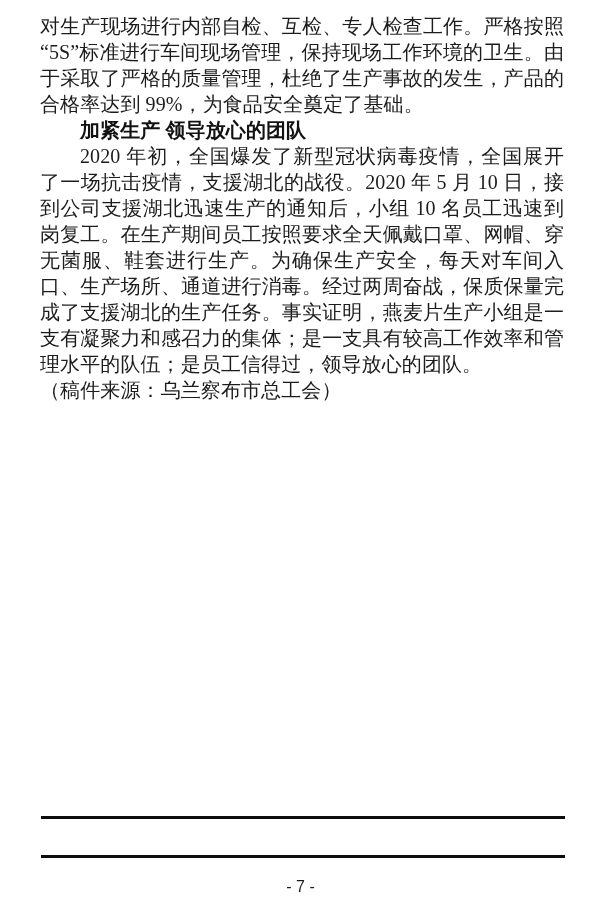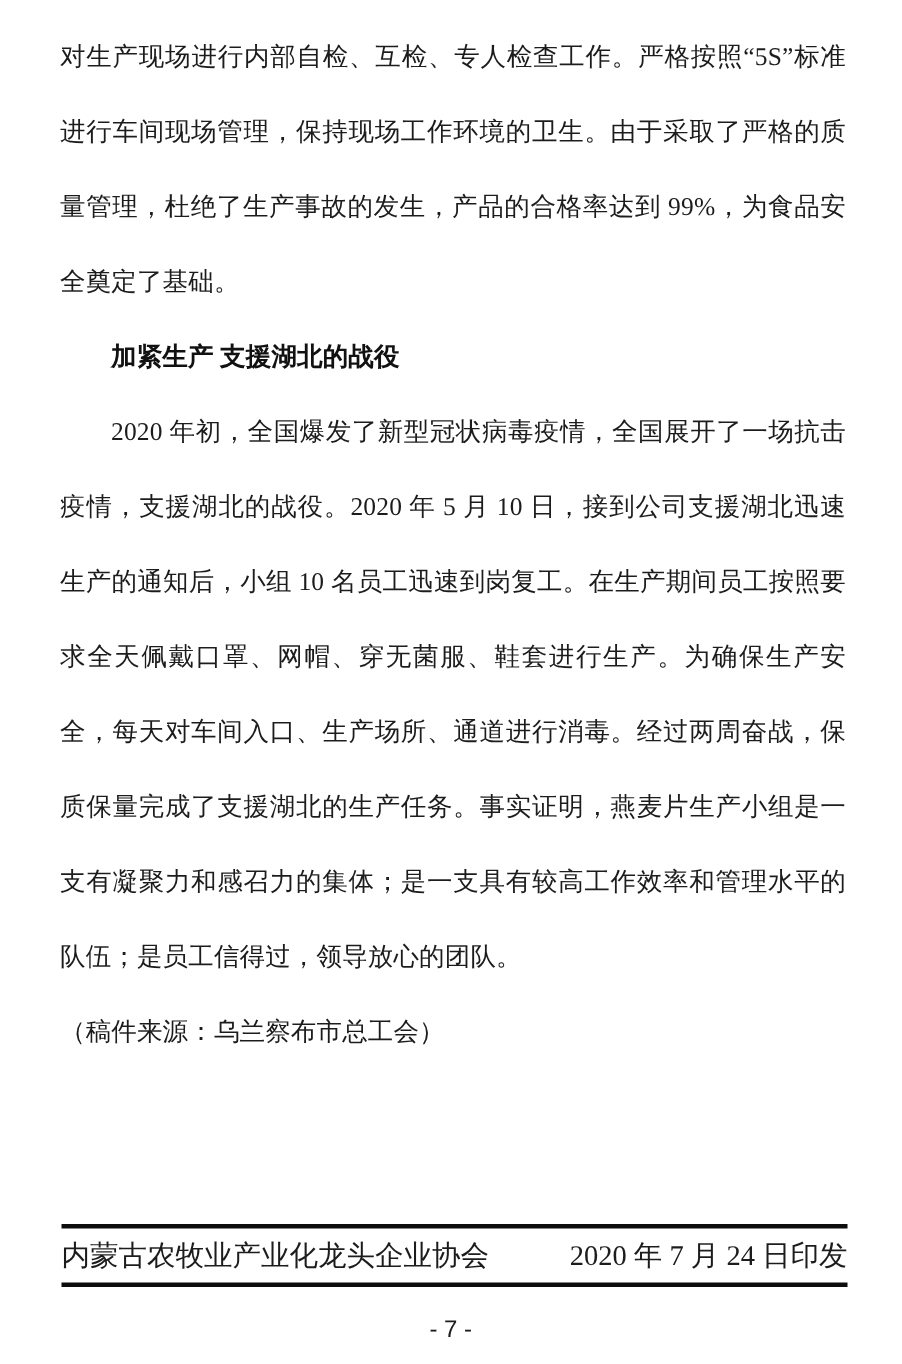--- a/index.html
+++ b/index.html
@@ -11,22 +11,22 @@
     overflow: hidden;
   }
   .page {
     position: absolute; inset: 0;
     background: #ffffff;
   }
   .content {
     position: absolute;
     left: 40px; top: 13px; width: 524px;
     color: #1c1c1c;
-    font-size: 17px;
-    line-height: 50px;
+    font-size: 20px;
+    line-height: 26px;
     text-align: justify;
     letter-spacing: 0.1px;
   }
   .content p { margin: 0; padding: 0; }
   .indent { text-indent: 2em; }
   .heading {
     font-weight: bold;
     text-indent: 2em;
     color: #111111;
   }
@@ -57,29 +57,25 @@
     font-family: "Liberation Sans", "DejaVu Sans", sans-serif;
   }
 </style>
 </head>
 <body>
 
 <div class="page">
 
   <div class="content">
     <p>对生产现场进行内部自检、互检、专人检查工作。严格按照“5S”标准进行车间现场管理，保持现场工作环境的卫生。由于采取了严格的质量管理，杜绝了生产事故的发生，产品的合格率达到 99%，为食品安全奠定了基础。</p>
-    <p class="heading">加紧生产 支援湖北的战役</p>
+    <p class="heading">加紧生产 领导放心的团队</p>
     <p class="indent">2020 年初，全国爆发了新型冠状病毒疫情，全国展开了一场抗击疫情，支援湖北的战役。2020 年 5 月 10 日，接到公司支援湖北迅速生产的通知后，小组 10 名员工迅速到岗复工。在生产期间员工按照要求全天佩戴口罩、网帽、穿无菌服、鞋套进行生产。为确保生产安全，每天对车间入口、生产场所、通道进行消毒。经过两周奋战，保质保量完成了支援湖北的生产任务。事实证明，燕麦片生产小组是一支有凝聚力和感召力的集体；是一支具有较高工作效率和管理水平的队伍；是员工信得过，领导放心的团队。</p>
     <p class="source">（稿件来源：乌兰察布市总工会）</p>
   </div>
 
   <div class="rule rule-top"></div>
 
-  <div class="footer-row">
-    <span>内蒙古农牧业产业化龙头企业协会</span>
-    <span>2020 年 7 月 24 日印发</span>
-  </div>
 
   <div class="rule rule-bottom"></div>
 
   <div class="page-num">- 7 -</div>
 
 </div>
 
 </body></html>

